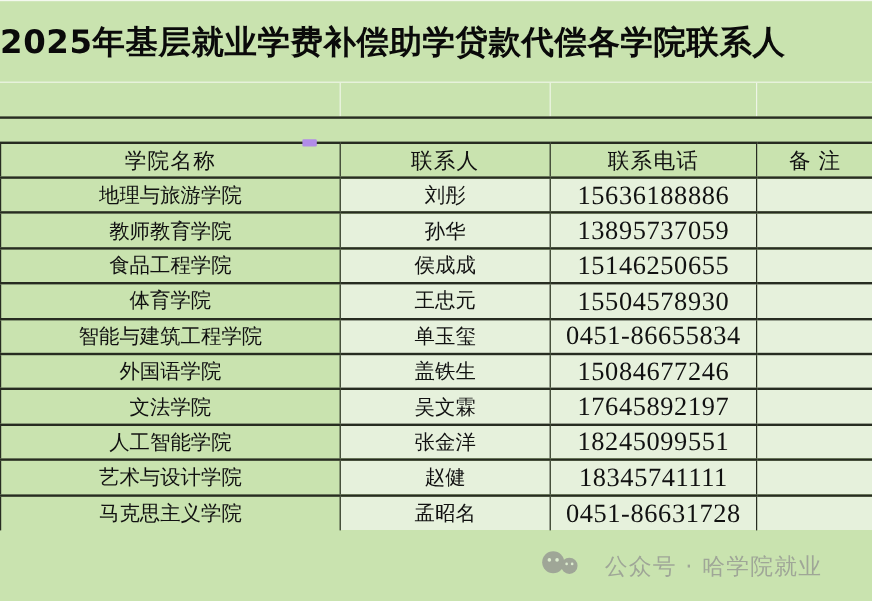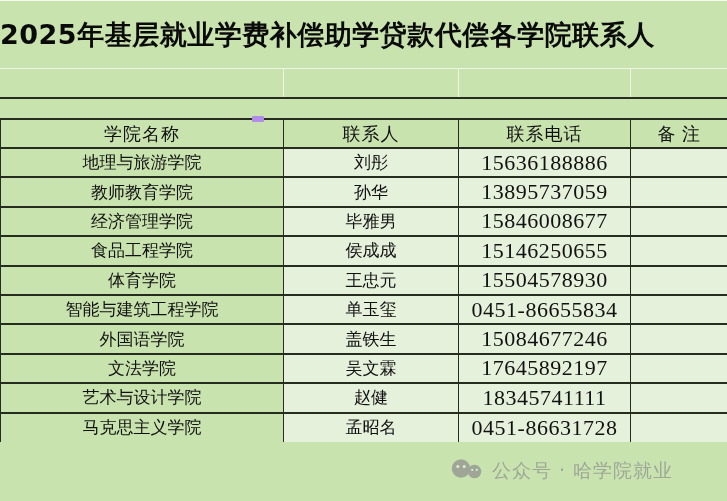--- a/index.html
+++ b/index.html
@@ -61,21 +61,21 @@
   th{
     background:var(--band-green);
     font-weight:400;font-size:18px;letter-spacing:1px;height:29px;
   }
   td{background:var(--cell-light);font-size:17px;}
   td.col-college{background:var(--band-green);}
   td.col-phone{font-size:22px;letter-spacing:0.5px;}
   
   .watermark{
     position:absolute;left:451px;top:457px;width:270px;
-    display:flex;align-items:center;gap:9px;opacity:0.72;pointer-events:none;
+    display:flex;align-items:center;gap:21px;opacity:0.72;pointer-events:none;
   }
   .watermark .wm-text{
     font-family:"DejaVu Sans","Liberation Sans",sans-serif;
     font-size:19px;color:var(--watermark-gray);letter-spacing:1px;white-space:nowrap;
   }
 </style>
 </head>
 <body>
 
 <div class="screen">
@@ -113,26 +113,20 @@
           <td class="col-phone">15636188886</td>
           <td class="col-note"></td>
         </tr>
         <tr>
           <td class="col-college">教师教育学院</td>
           <td class="col-contact">孙华</td>
           <td class="col-phone">13895737059</td>
           <td class="col-note"></td>
         </tr>
         <tr>
-          <td class="col-college">经济管理学院</td>
-          <td class="col-contact">毕雅男</td>
-          <td class="col-phone">15846008677</td>
-          <td class="col-note"></td>
-        </tr>
-        <tr>
           <td class="col-college">食品工程学院</td>
           <td class="col-contact">侯成成</td>
           <td class="col-phone">15146250655</td>
           <td class="col-note"></td>
         </tr>
         <tr>
           <td class="col-college">体育学院</td>
           <td class="col-contact">王忠元</td>
           <td class="col-phone">15504578930</td>
           <td class="col-note"></td>
@@ -146,20 +140,26 @@
         <tr>
           <td class="col-college">外国语学院</td>
           <td class="col-contact">盖铁生</td>
           <td class="col-phone">15084677246</td>
           <td class="col-note"></td>
         </tr>
         <tr>
           <td class="col-college">文法学院</td>
           <td class="col-contact">吴文霖</td>
           <td class="col-phone">17645892197</td>
+          <td class="col-note"></td>
+        </tr>
+        <tr>
+          <td class="col-college">人工智能学院</td>
+          <td class="col-contact">张金洋</td>
+          <td class="col-phone">18245099551</td>
           <td class="col-note"></td>
         </tr>
         <tr>
           <td class="col-college">艺术与设计学院</td>
           <td class="col-contact">赵健</td>
           <td class="col-phone">18345741111</td>
           <td class="col-note"></td>
         </tr>
         <tr>
           <td class="col-college">马克思主义学院</td>

